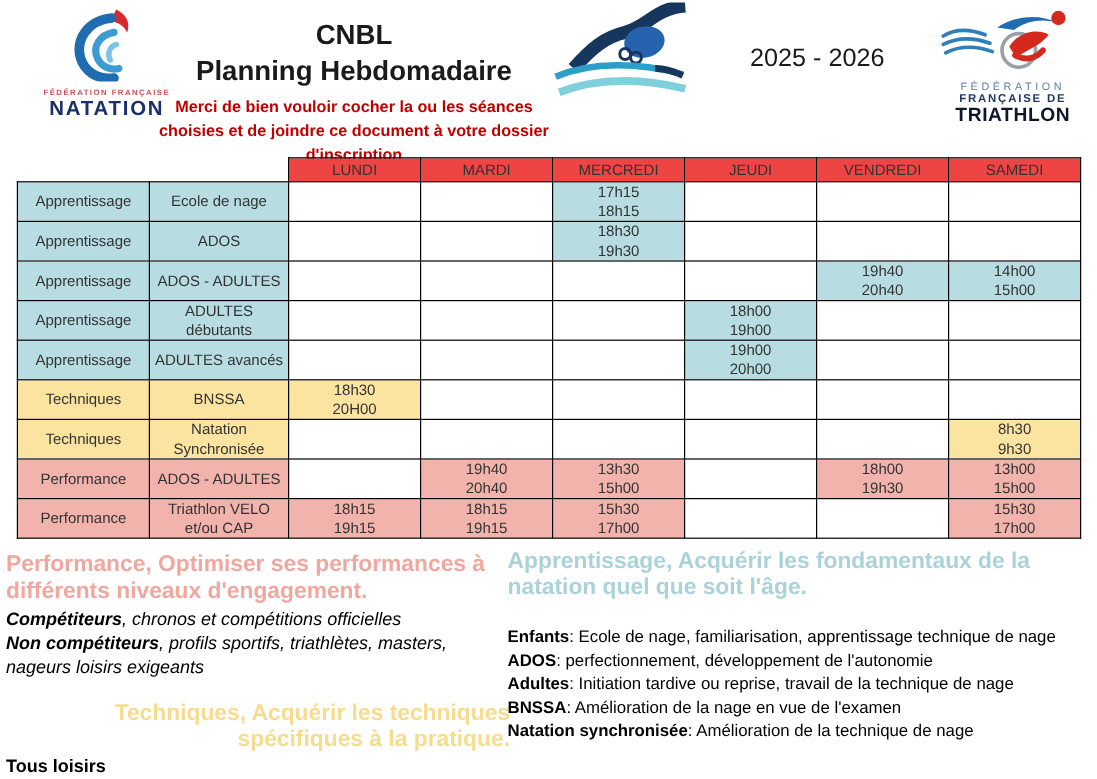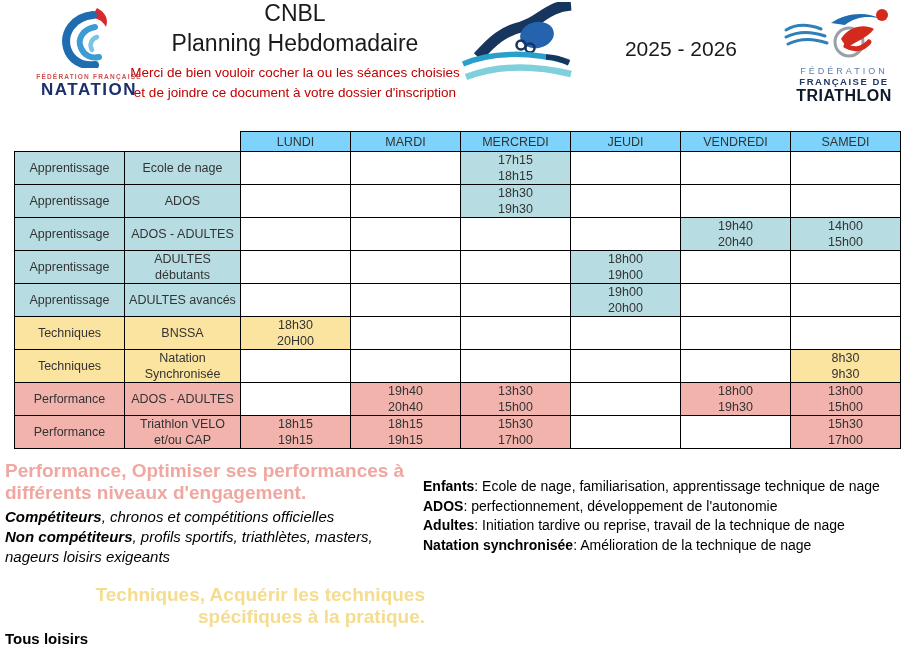--- a/index.html
+++ b/index.html
@@ -7,21 +7,21 @@
   .page {
     position:relative; width:914px; height:649px; background:#ffffff;
     font-family:"Liberation Sans", sans-serif; color:#262626; overflow:hidden;
   }
 
   
   .ffn-logo { position:absolute; left:33px; top:6px; width:112px; text-align:center; }
   .ffn-sub  { font-size:6.5px; font-weight:bold; color:#d05050; letter-spacing:1.2px; margin-top:1px; }
   .ffn-name { font-size:17px; font-weight:bold; color:#1b2f6b; letter-spacing:1.5px; }
 
-  .title-block { position:absolute; left:130px; top:0; width:330px; text-align:center; }
+  .title-block { position:absolute; left:130px; top:16px; width:330px; text-align:center;font-weight:bold; }
   .club-title  { font-size:23px; color:#1a1a1a; }
   .page-title  { font-size:23px; color:#1a1a1a; margin-top:3px; }
   .note { width:330px; margin:6px auto 0; font-size:13.5px; line-height:20px; color:#c00000; }
 
   .swimmer-box { position:absolute; left:458px; top:2px; width:116px; height:100px; }
 
   .season { position:absolute; left:600px; top:32px; width:162px; text-align:center;
             font-size:21px; line-height:33px; color:#1a1a1a; }
 
   .tri-logo { position:absolute; left:780px; top:6px; width:128px; text-align:center; }
@@ -29,21 +29,21 @@
   .tri-l2 { font-size:9.5px; font-weight:bold; color:#1f3864; letter-spacing:1.5px; }
   .tri-l3 { font-size:16px; font-weight:bold; color:#0f172a; letter-spacing:0.5px; }
 
   
   #planning-table { position:absolute; left:14px; top:131px; }
   #planning-table table { border-collapse:collapse; table-layout:fixed; }
   #planning-table th, #planning-table td {
     border:1px solid #000; text-align:center; vertical-align:middle;
     font-size:12.5px; color:#333; padding:0; overflow:hidden;
   }
-  #planning-table thead th { height:20px; font-weight:normal; background:#7dd3fc; }
+  #planning-table thead th { height:20px; font-weight:normal; background:#ef4444; }
   #planning-table thead th.blank { border:none; background:transparent; }
   #planning-table tbody td { height:33px; background:#fff; }
   .time-line, .act-line { line-height:16px; }
   .bg-apprentissage { background:#b7dde2 !important; }
   .bg-techniques    { background:#fbe3a0 !important; }
   .bg-performance   { background:#f2b3ac !important; }
 
   
   .legend-left  { position:absolute; left:5px;  top:460px; width:420px; }
   .legend-right { position:absolute; left:423px; top:457px; width:490px; }
@@ -307,21 +307,23 @@
     <div class="lg-head pink">Performance, Optimiser ses performances à différents niveaux d'engagement.</div>
     <div class="lg-lines">
       <div class="lg-line"><b>Compétiteurs</b><span>, chronos et compétitions officielles</span></div>
       <div class="lg-line"><b>Non compétiteurs</b><span>, profils sportifs, triathlètes, masters, nageurs loisirs exigeants</span></div>
     </div>
     <div class="lg-head yellow">Techniques, Acquérir les techniques spécifiques à la pratique.</div>
     <div class="tous-public">Tous loisirs</div>
   </div>
 
   <div class="legend-right">
+    <div class="lg-head teal">Apprentissage, Acquérir les fondamentaux de la natation quel que soit l'âge.</div>
     <div class="lg-lines">
       <div class="lg-line"><b>Enfants</b><span>: Ecole de nage, familiarisation, apprentissage technique de nage</span></div>
       <div class="lg-line"><b>ADOS</b><span>: perfectionnement, développement de l'autonomie</span></div>
       <div class="lg-line"><b>Adultes</b><span>: Initiation tardive ou reprise, travail de la technique de nage</span></div>
+      <div class="lg-line"><b>BNSSA</b><span>: Amélioration de la nage en vue de l'examen</span></div>
       <div class="lg-line"><b>Natation synchronisée</b><span>: Amélioration de la technique de nage</span></div>
     </div>
   </div>
 
 </div>
 
 </body></html>

